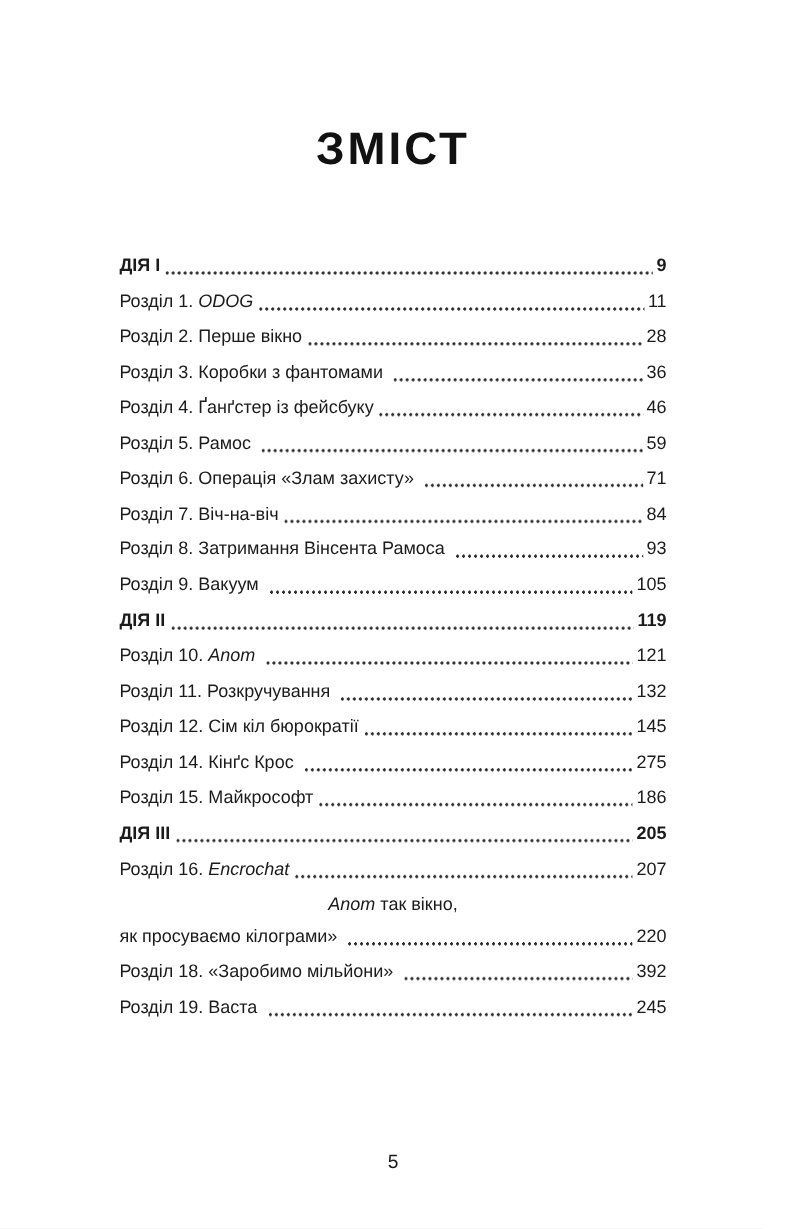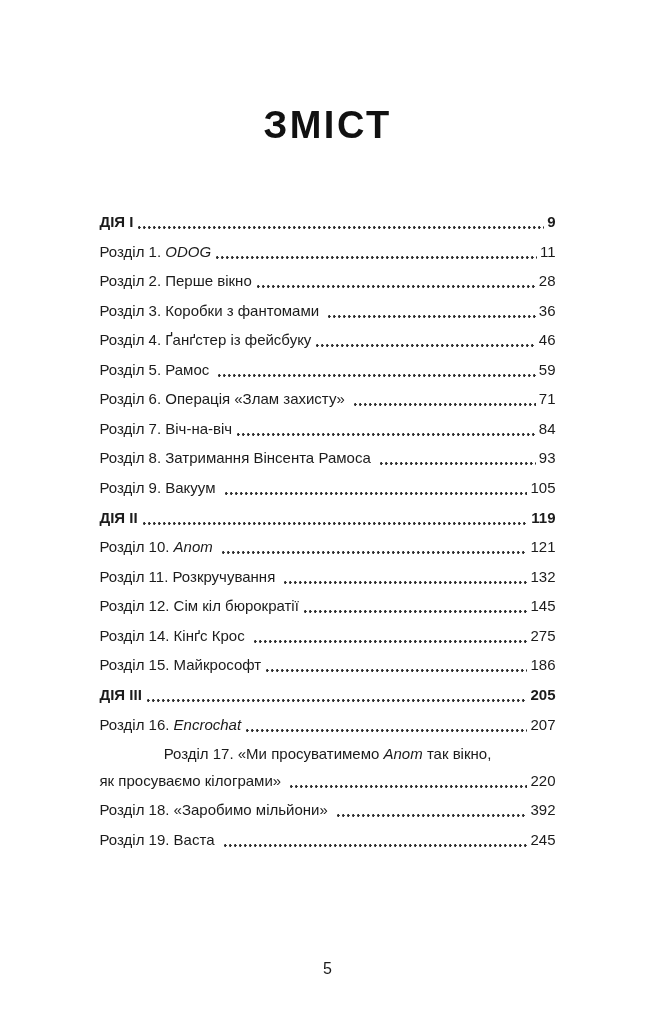--- a/index.html
+++ b/index.html
@@ -161,21 +161,20 @@
           <span class="dot-leader"></span>
           <span class="entry-page-number">205</span>
         </div>
         <div class="toc-row">
           <span class="seg">Розділ 16. </span>
           <span class="seg it">Encrochat</span>
           <span class="dot-leader"></span>
           <span class="entry-page-number">207</span>
         </div>
         <div class="toc-row">
-          <span class="seg">Розділ 17. «Ми просуватимемо </span>
           <span class="seg it">Anom</span>
           <span class="seg"> так вікно,</span>
         </div>
         <div class="toc-row cont">
           <span class="seg">як просуваємо кілограми» </span>
           <span class="dot-leader"></span>
           <span class="entry-page-number">220</span>
         </div>
         <div class="toc-row">
           <span class="seg">Розділ 18. «Заробимо мільйони» </span>

